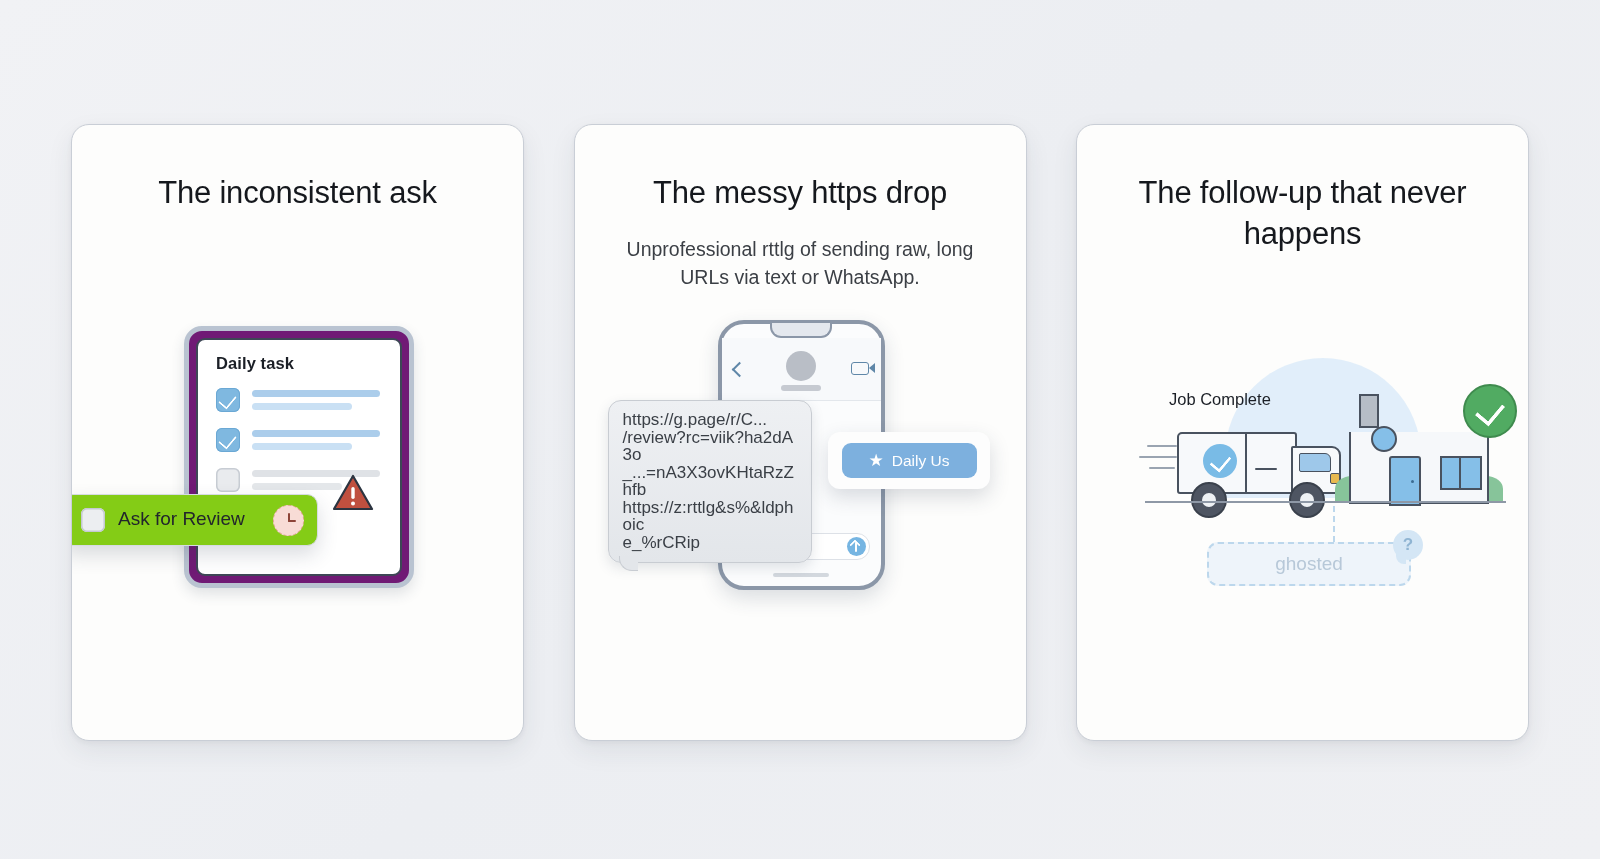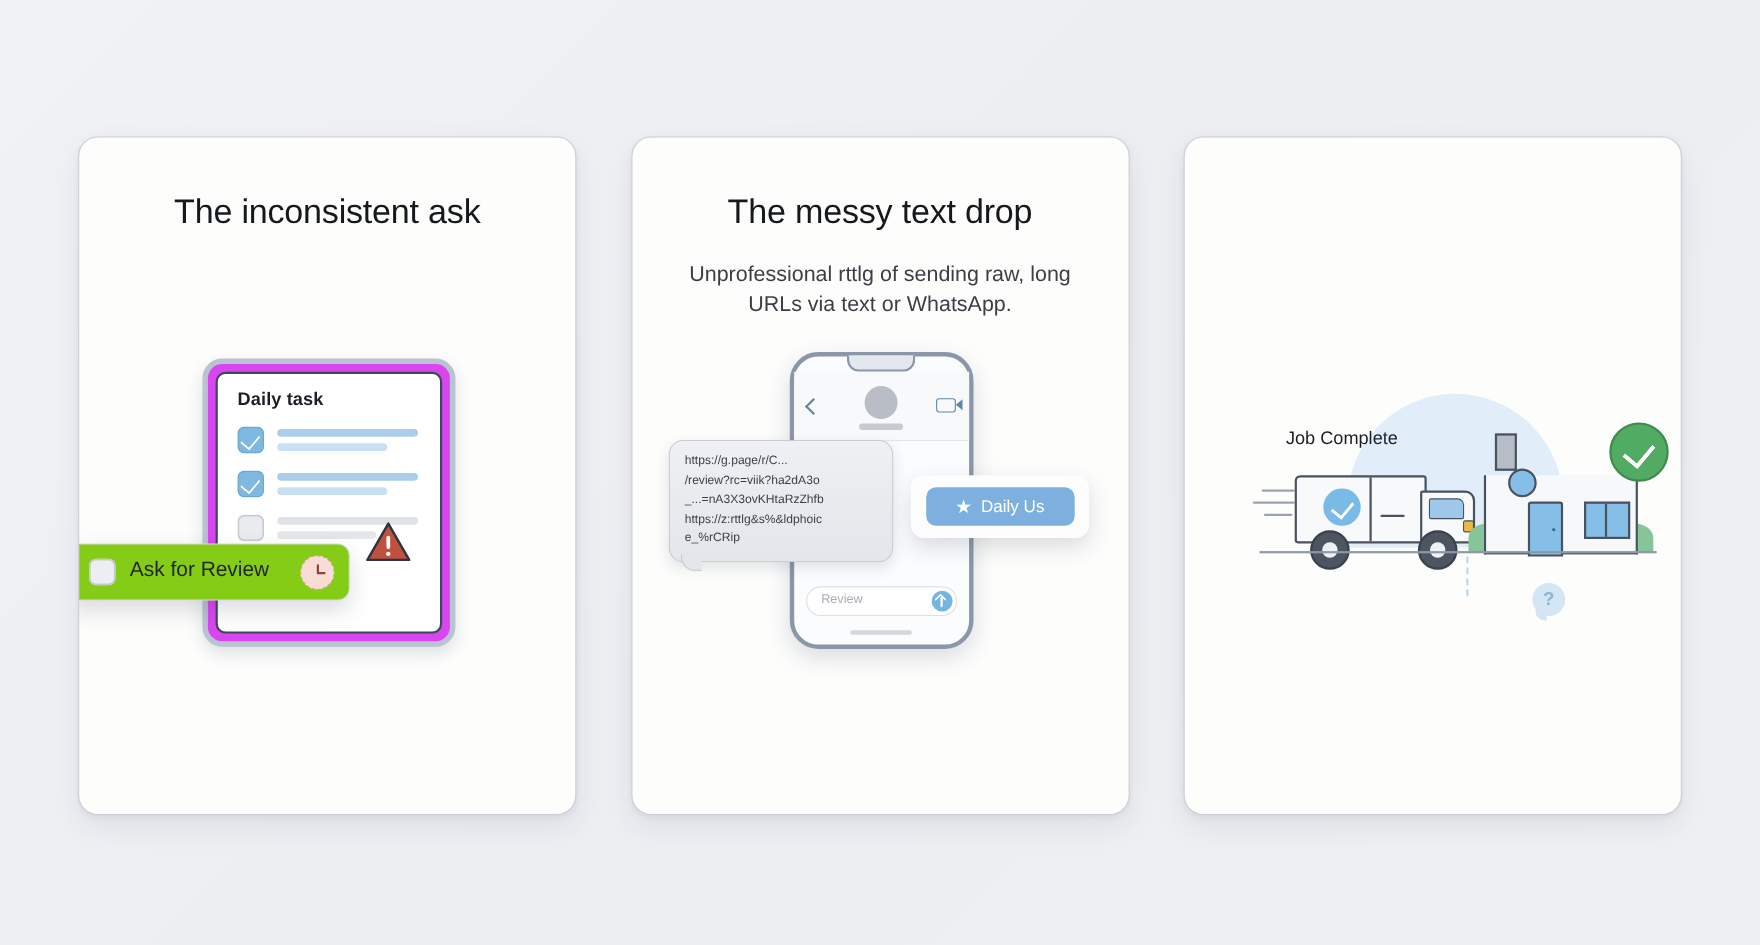--- a/index.html
+++ b/index.html
@@ -44,21 +44,21 @@
   }
   .c1 .card-sub{top:110px;}
   .c2 .card-sub{top:110px;}
   .c3 .card-sub{top:151px;}
   .art{position:absolute;left:0;right:0;}
 
   
   .c1 .art{top:195px;height:290px;}
   .tablet{
     position:absolute;left:112px;top:6px;width:230px;height:262px;
-    border:5px solid #b9c3d1;border-radius:18px;background:#d946ef;
+    border:5px solid #b9c3d1;border-radius:18px;background:#701a75;
     box-sizing:border-box;
     box-shadow:0 6px 14px rgba(40,55,80,.14);
   }
   .tablet-inner{
     position:absolute;left:7px;top:7px;right:7px;bottom:7px;
     background:#ffffff;border:2px solid #3e4756;border-radius:9px;
     box-sizing:border-box;
   }
   .daily-task{
     position:absolute;left:18px;top:14px;
@@ -157,21 +157,21 @@
     background:linear-gradient(180deg,#eef0f3 0%,#e3e6ea 100%);
     border:1px solid #c8ccd2;border-radius:13px;
     padding:10px 12px 11px 14px;box-sizing:border-box;
     box-shadow:0 5px 13px rgba(40,55,80,.13);
   }
   .url-bubble .tail{
     position:absolute;left:10px;bottom:-9px;width:18px;height:14px;
     background:#e3e6ea;border-left:1px solid #c8ccd2;border-bottom:1px solid #c8ccd2;
     border-bottom-left-radius:13px;
   }
-  .url-line{font-size:11px;line-height:17.5px;color:#3a3f46;word-break:break-all;}
+  .url-line{font-size:17px;line-height:17.5px;color:#3a3f46;word-break:break-all;}
 
   .review-card{
     position:absolute;left:253px;top:112px;width:162px;height:57px;
     background:#fdfdfd;border-radius:12px;
     box-shadow:0 8px 20px rgba(40,55,80,.17);
   }
   .review-btn{
     position:absolute;left:14px;top:11px;width:135px;height:35px;
     background:#7db0de;border-radius:9px;color:#fff;
     display:flex;align-items:center;justify-content:center;gap:8px;
@@ -311,21 +311,21 @@
               <path d="M22 3 L41 36 L3 36 Z" fill="#c0503f" stroke="#2c3440" stroke-width="2.2" stroke-linejoin="round"></path>
               <rect x="20.3" y="14" width="3.4" height="12" rx="1.7" fill="#ffffff"></rect>
               <circle cx="22" cy="30.5" r="2" fill="#ffffff"></circle>
             </svg>
           </div>
         </div>
       </div>
     </div>
 
     <div class="card c2">
-      <div class="card-title">The messy text drop</div>
+      <div class="card-title">The messy https drop</div>
       <div class="card-sub">Unprofessional rttlg of sending raw, long URLs via text or WhatsApp.</div>
 
       <div class="art">
         <div class="phone">
           <div class="notch"></div>
           <div class="ph-head">
             <div class="ph-back"></div>
             <div class="ph-avatar"></div>
             <div class="ph-name"></div>
             <div class="ph-vid"></div>
@@ -351,20 +351,21 @@
         <div class="review-card">
           <div class="review-btn">
             <span class="star">★</span>
             <span>Daily Us</span>
           </div>
         </div>
       </div>
     </div>
 
     <div class="card c3">
+      <div class="card-title">The follow-up that never happens</div>
 
       <div class="art">
         <div class="blue-blob"></div>
         <div class="job-complete">Job Complete</div>
 
         <div class="speed s1"></div>
         <div class="speed s2"></div>
         <div class="speed s3"></div>
 
         <div class="truck-body">
@@ -395,20 +396,23 @@
           </div>
         <div class="house-win">
             <span class="vb"></span>
           </div>
         <div class="green-check">
             <span class="tk"></span>
           </div>
 
         <div class="ground"></div>
         <div class="dash-v"></div>
+        <div class="ghost-box">
+          <span class="ghost-text">ghosted</span>
+        </div>
         <div class="q-badge">
           <span>?</span>
         </div>
       </div>
     </div>
 
   </div>
 </div>
 
 </body></html>

